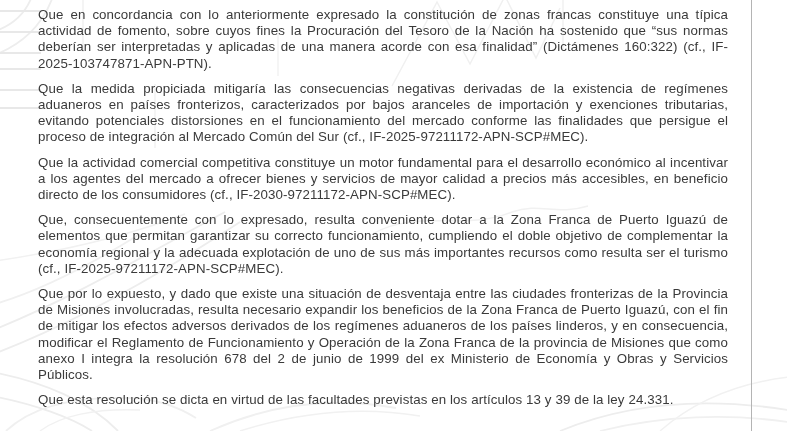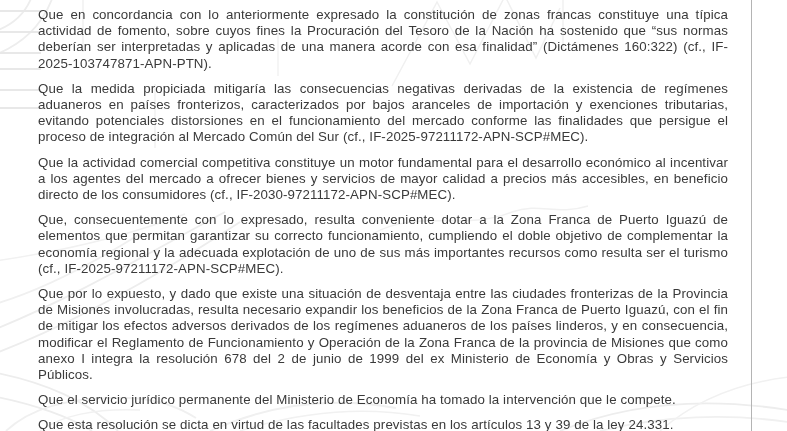--- a/index.html
+++ b/index.html
@@ -101,18 +101,17 @@
   </div>
 
   <div class="right-border"></div>
 
   <div class="content">
     <p>Que en concordancia con lo anteriormente expresado la constitución de zonas francas constituye una típica actividad de fomento, sobre cuyos fines la Procuración del Tesoro de la Nación ha sostenido que “sus normas deberían ser interpretadas y aplicadas de una manera acorde con esa finalidad” (Dictámenes 160:322) (cf., IF-2025-103747871-APN-PTN).</p>
     <p>Que la medida propiciada mitigaría las consecuencias negativas derivadas de la existencia de regímenes aduaneros en países fronterizos, caracterizados por bajos aranceles de importación y exenciones tributarias, evitando potenciales distorsiones en el funcionamiento del mercado conforme las finalidades que persigue el proceso de integración al Mercado Común del Sur (cf., IF-2025-97211172-APN-SCP#MEC).</p>
     <p>Que la actividad comercial competitiva constituye un motor fundamental para el desarrollo económico al incentivar a los agentes del mercado a ofrecer bienes y servicios de mayor calidad a precios más accesibles, en beneficio directo de los consumidores (cf., IF-2030-97211172-APN-SCP#MEC).</p>
     <p>Que, consecuentemente con lo expresado, resulta conveniente dotar a la Zona Franca de Puerto Iguazú de elementos que permitan garantizar su correcto funcionamiento, cumpliendo el doble objetivo de complementar la economía regional y la adecuada explotación de uno de sus más importantes recursos como resulta ser el turismo (cf., IF-2025-97211172-APN-SCP#MEC).</p>
     <p>Que por lo expuesto, y dado que existe una situación de desventaja entre las ciudades fronterizas de la Provincia de Misiones involucradas, resulta necesario expandir los beneficios de la Zona Franca de Puerto Iguazú, con el fin de mitigar los efectos adversos derivados de los regímenes aduaneros de los países linderos, y en consecuencia, modificar el Reglamento de Funcionamiento y Operación de la Zona Franca de la provincia de Misiones que como anexo I integra la resolución 678 del 2 de junio de 1999 del ex Ministerio de Economía y Obras y Servicios Públicos.</p>
-    <p>Que el servicio jurídico permanente del Ministerio de Economía ha tomado la intervención que le compete.</p>
     <p>Que esta resolución se dicta en virtud de las facultades previstas en los artículos 13 y 39 de la ley 24.331.</p>
 
   </div>
 
 </div>
 
 </body></html>

